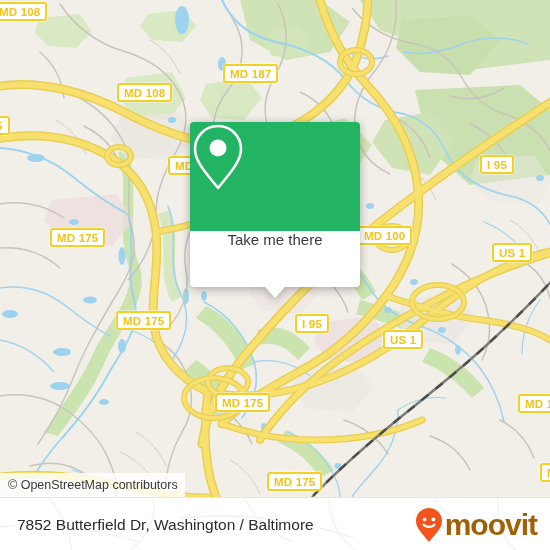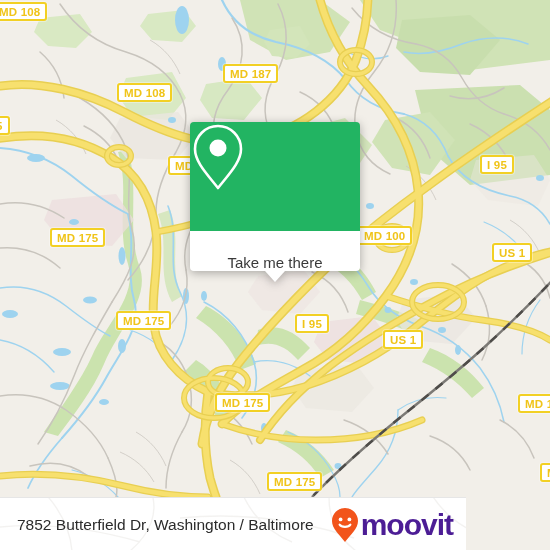--- a/index.html
+++ b/index.html
@@ -51,23 +51,23 @@
     filter:drop-shadow(0 2px 5px rgba(0,0,0,.30));
   }
   #popup .head{
     background:#22b462;
     height:109px;
     border-radius:4px 4px 0 0;
     display:flex;align-items:center;justify-content:center;
   }
   #popup .foot{
     background:#ffffff;
-    height:40px;
+    height:56px;
     border-radius:0 0 4px 4px;
-    display:flex;align-items:flex-end;justify-content:center;
+    display:flex;align-items:flex-start;justify-content:center;
     color:#3a3a3a;
     font-size:15px;
   }
   #popup .tip{
     position:absolute;
     left:50%;margin-left:-10px;bottom:-11px;
     width:0;height:0;
     border-left:10px solid transparent;
     border-right:10px solid transparent;
     border-top:11px solid #ffffff;
@@ -82,41 +82,41 @@
     font-size:12.5px;
     line-height:20px;
     padding:2px 7px 2px 8px;
     z-index:70;
     white-space:nowrap;
   }
 
   
   #bottombar{
     position:absolute;
-    left:0;top:497px;width:466px;height:53px;
+    left:0;top:497px;width:550px;height:53px;
     background:#ffffff;
     border-top:1px solid #e6e6e6;
     display:flex;align-items:center;
     overflow:hidden;
   }
   #bottombar .addr{
     margin-left:17px;
     color:#2b2b2b;
     font-size:15.5px;
     white-space:nowrap;
     z-index:2;
   }
   #bottombar .logo{
     position:absolute;right:13px;top:50%;
     transform:translateY(-50%);
     display:flex;align-items:center;
     z-index:2;
   }
   #bottombar .logo .word{
-    color:#4c1d95;
+    color:#a16207;
     font-size:30px;
     font-weight:bold;
     letter-spacing:-1px;
     margin-left:1px;
     line-height:30px;
   }
   
   #barlines{position:absolute;left:0;top:0;width:550px;height:53px;opacity:.30;z-index:1;}
 </style>
 </head>
@@ -387,20 +387,23 @@
           <path d="M28 4 C15.3 4 5 14.3 5 27 C5 40 17 52 28 66 C39 52 51 40 51 27 C51 14.3 40.7 4 28 4 Z" fill="none" stroke="#ffffff" stroke-width="2.6" stroke-linejoin="round"></path>
           <circle cx="28" cy="26" r="8.5" fill="#ffffff"></circle>
         </svg>
       </div>
       <div class="foot">
         <span>Take me there</span>
       </div>
       <div class="tip"></div>
     </div>
 
+    <div id="attrib">
+      <span>© OpenStreetMap contributors</span>
+    </div>
   </div>
 
   <div id="bottombar">
     <svg id="barlines" viewBox="0 0 550 53">
       <g stroke="#d9d6d1" fill="none" stroke-width="1.4">
         <path d="M40 -10 C60 10, 70 30, 72 53"></path>
         <path d="M150 -10 C160 14, 150 36, 130 53"></path>
         <path d="M240 -10 C250 16, 268 34, 292 44"></path>
         <path d="M330 -10 C326 16, 336 38, 356 53"></path>
         <path d="M430 -6 C442 14, 458 28, 480 36"></path>

